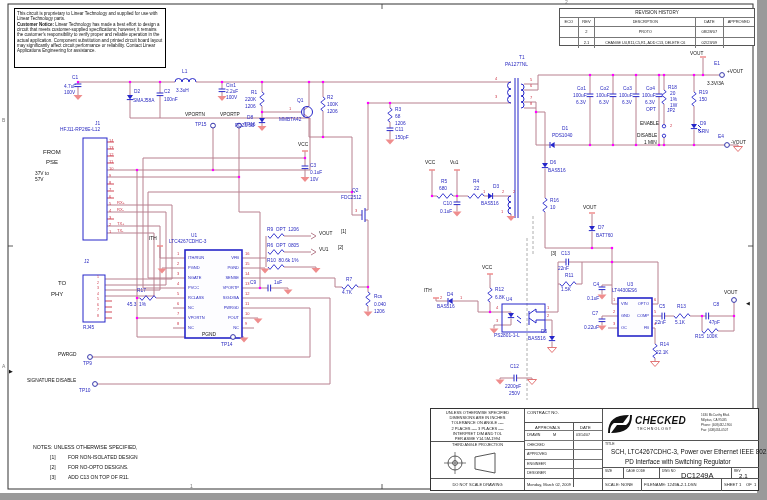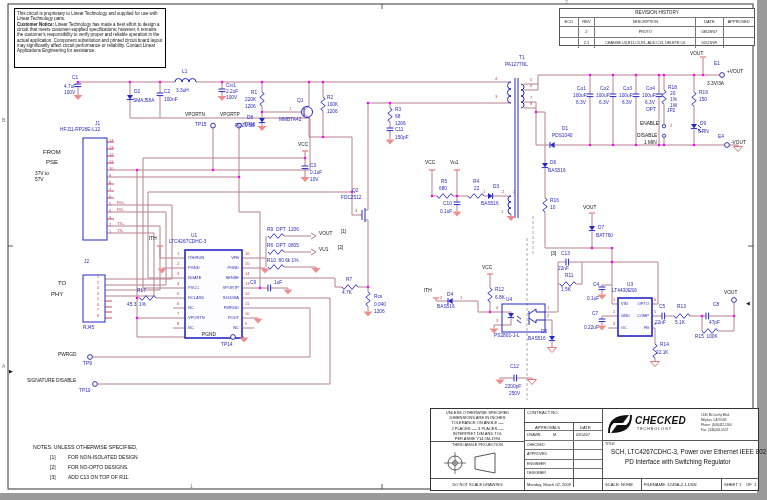--- a/index.html
+++ b/index.html
@@ -638,20 +638,31 @@
           <span class="abs" style="left:98px;top:4px;font-size:3.1px;color:#333;">1630 McCarthy Blvd.</span>
           <span class="abs" style="left:98px;top:9px;font-size:3.1px;color:#333;">Milpitas, CA 95035</span>
           <span class="abs" style="left:98px;top:14px;font-size:3.1px;color:#333;">Phone: (408)432-1900</span>
           <span class="abs" style="left:98px;top:19px;font-size:3.1px;color:#333;">Fax: (408)434-0507</span>
         </div>
         <div class="abs" style="left:0;top:31px;width:156px;height:27px;border-top:1px solid #555;">
           <span class="abs" style="left:2px;top:1px;font-size:3.5px;">TITLE</span>
           <span class="abs" style="left:8px;top:7px;font-size:6.3px;white-space:nowrap;color:#111;">SCH, LTC4267CDHC-3, Power over Ethernet IEEE 802.3af</span>
           <span class="abs" style="left:22px;top:17px;font-size:6.3px;white-space:nowrap;color:#111;">PD Interface with Switching Regulator</span>
         </div>
+        <div class="abs" style="left:0;top:58px;width:156px;height:11px;border-top:1px solid #555;">
+          <span class="abs" style="left:2px;top:1px;font-size:3.2px;">SIZE</span>
+          <span class="abs" style="left:20px;top:0;height:11px;border-left:1px solid #555;"></span>
+          <span class="abs" style="left:23px;top:1px;font-size:3.2px;">CAGE CODE</span>
+          <span class="abs" style="left:56px;top:0;height:11px;border-left:1px solid #555;"></span>
+          <span class="abs" style="left:59px;top:1px;font-size:3.2px;">DWG NO</span>
+          <span class="abs" style="left:78px;top:3px;font-size:7.5px;color:#111;">DC1249A</span>
+          <span class="abs" style="left:128px;top:0;height:11px;border-left:1px solid #555;"></span>
+          <span class="abs" style="left:131px;top:1px;font-size:3.2px;">REV</span>
+          <span class="abs" style="left:136px;top:4px;font-size:6.2px;color:#111;">2.1</span>
+        </div>
         <div class="abs" style="left:0;top:69px;width:156px;height:12px;border-top:1px solid #555;">
           <span class="abs" style="left:2px;top:3px;font-size:4.2px;">SCALE: NONE</span>
           <span class="abs" style="left:38px;top:0;height:12px;border-left:1px solid #555;"></span>
           <span class="abs" style="left:41px;top:3px;font-size:4.2px;">FILENAME: 1249A-2.1.DSN</span>
           <span class="abs" style="left:118px;top:0;height:12px;border-left:1px solid #555;"></span>
           <span class="abs" style="left:121px;top:3px;font-size:4.2px;">SHEET</span>
           <span class="abs" style="left:136px;top:3px;font-size:4.2px;">1</span>
           <span class="abs" style="left:143px;top:3px;font-size:4.2px;">OF</span>
           <span class="abs" style="left:151px;top:3px;font-size:4.2px;">1</span>
         </div>

